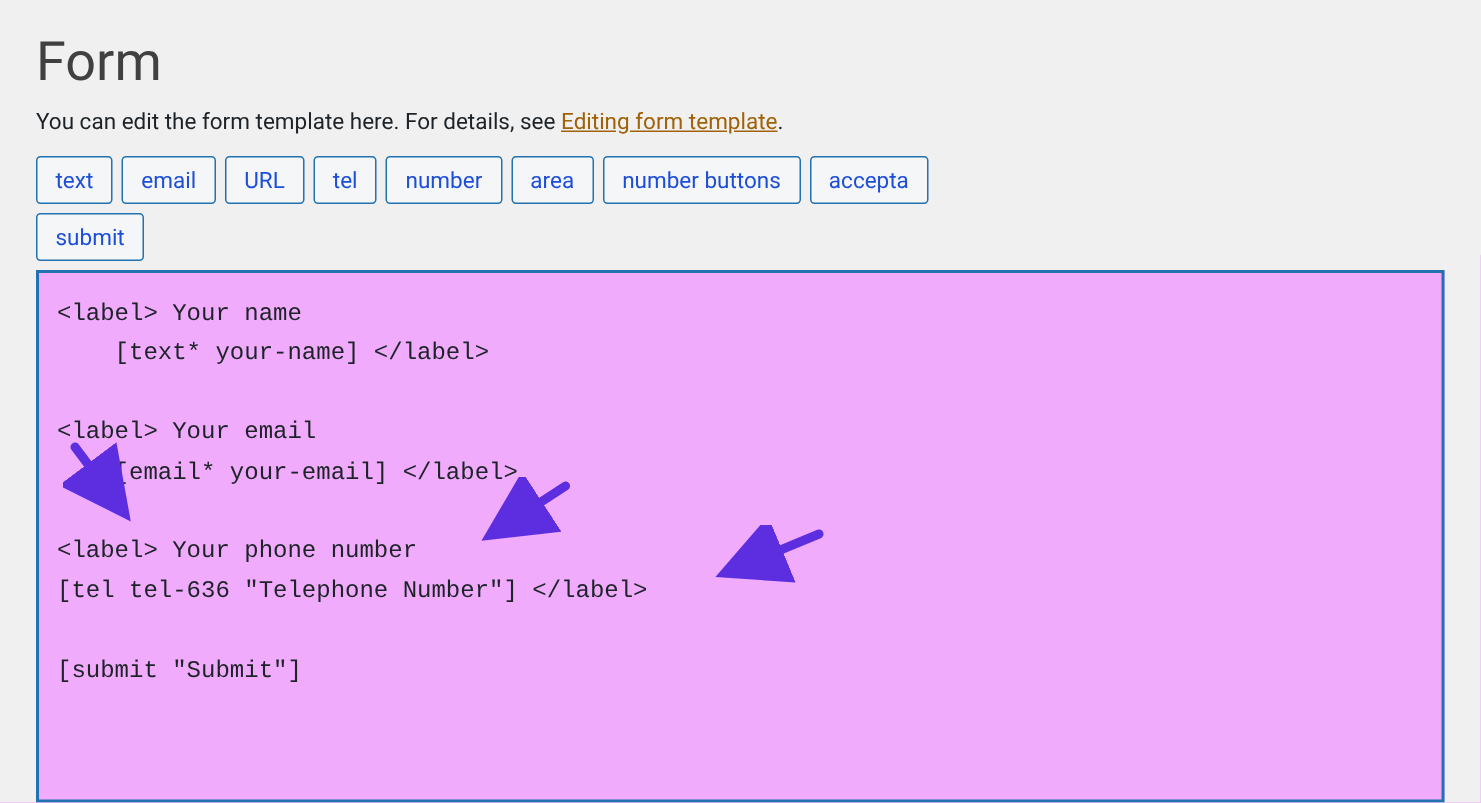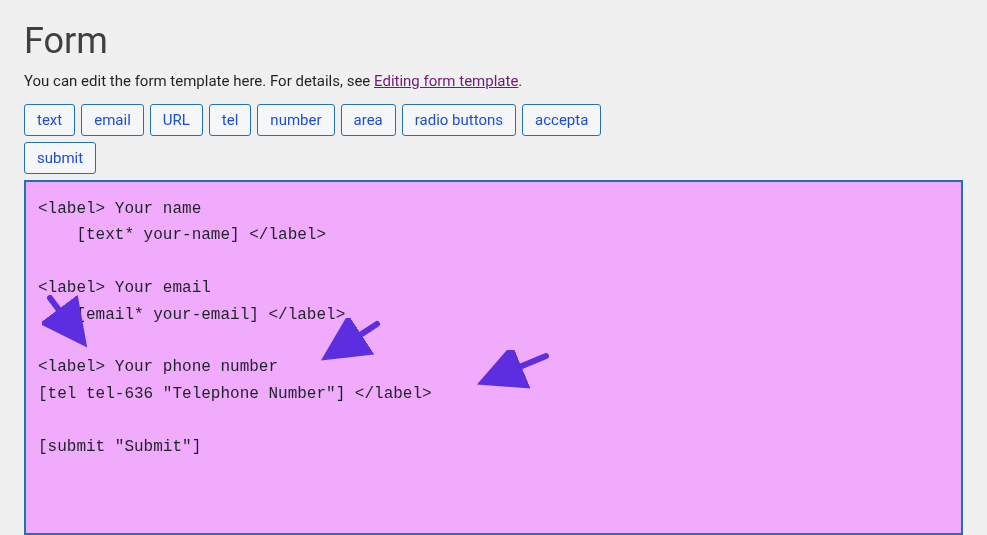--- a/index.html
+++ b/index.html
@@ -20,21 +20,21 @@
       font-weight: 400;
       color: #404040;
       margin-bottom: 10px;
     }
     .description {
       font-size: 15px;
       color: #1d2327;
       margin-bottom: 14px;
     }
     .description a {
-      color: #701a75;
+      color: #a16207;
       text-decoration: underline;
     }
     .tag-row {
       display: flex;
       flex-wrap: wrap;
       gap: 6px;
       margin-bottom: 6px;
     }
     .tag-button {
       border: 1px solid #2271b1;
@@ -82,21 +82,21 @@
   <span>You can edit the form template here. For details, see </span><a href="#">Editing form template</a><span>.</span>
 </p>
 
 <div class="tag-row">
   <button class="tag-button">text</button>
   <button class="tag-button">email</button>
   <button class="tag-button">URL</button>
   <button class="tag-button">tel</button>
   <button class="tag-button">number</button>
   <button class="tag-button">area</button>
-  <button class="tag-button">radio buttons</button>
+  <button class="tag-button">number buttons</button>
   <button class="tag-button">accepta</button>
 </div>
 
 <div class="tag-row">
   <button class="tag-button">submit</button>
 </div>
 
 <div class="editor-wrapper">
   <textarea class="editor" spellcheck="false" style="">&lt;label&gt; Your name
     [text* your-name] &lt;/label&gt;

